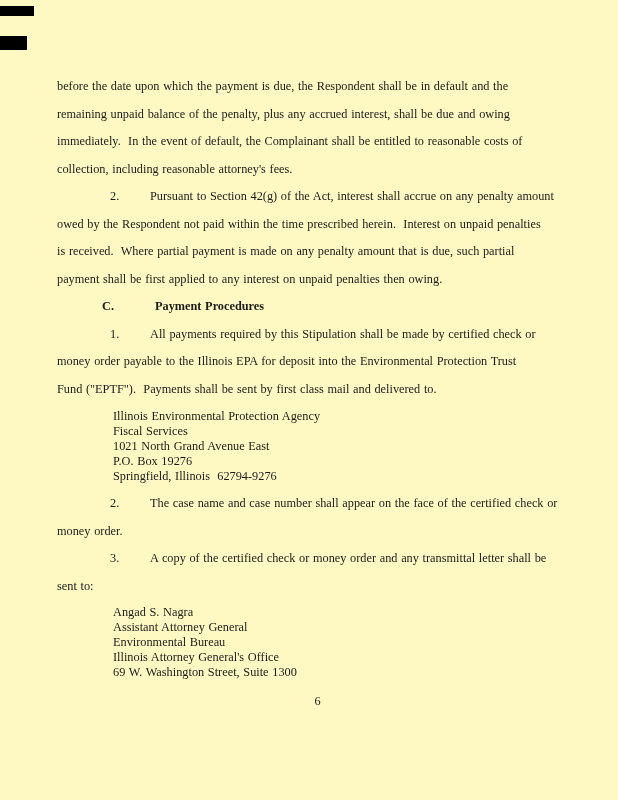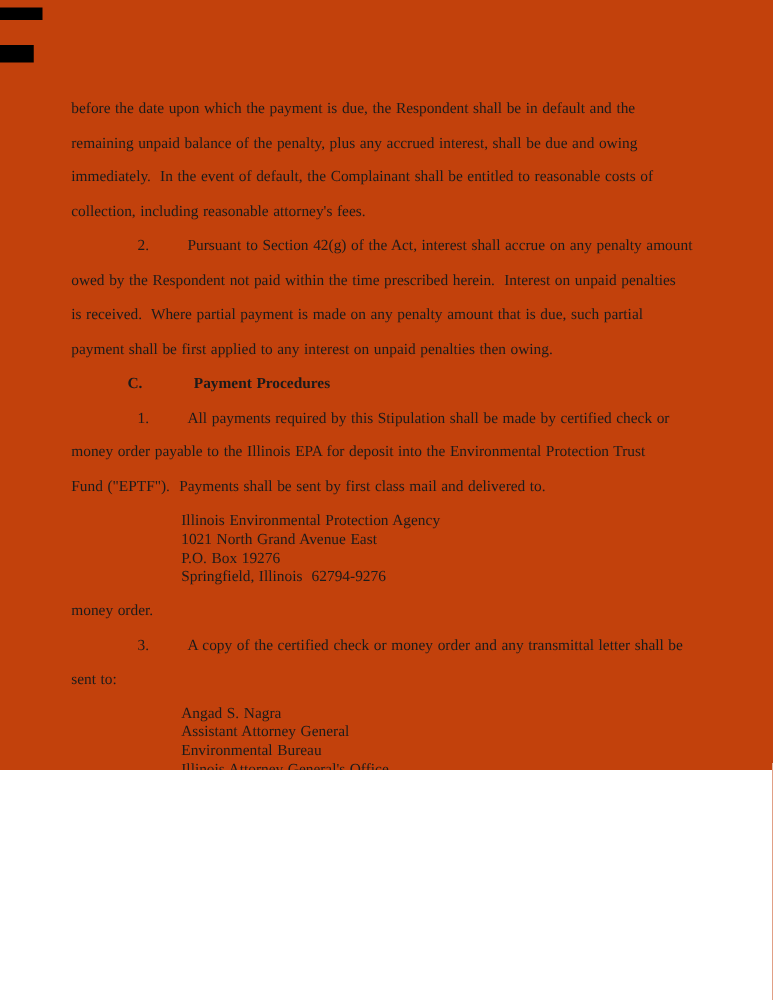--- a/index.html
+++ b/index.html
@@ -1,41 +1,41 @@
 <!DOCTYPE html>
 <html><head>
 <meta charset="utf-8">
 <style>
   html, body { margin: 0; padding: 0; background: #ffffff; }
   .page {
     position: relative;
     width: 618px;
-    height: 616px;
-    background: #c2410c;
+    height: 800px;
+    background: #fef9c3;
     overflow: hidden;
     box-sizing: border-box;
     padding: 73px 40px 0 57px;
     font-family: "Liberation Serif", "DejaVu Serif", serif;
     font-size: 12.3px;
     color: #1b1b1b;
     word-spacing: 0.6px;
   }
   .scan-mark { position: absolute; left: 0; background: #000; }
   .scan-mark.m1 { top: 6px;  width: 34px; height: 10px; }
   .scan-mark.m2 { top: 36px; width: 27px; height: 14px; }
 
   .para { margin: 0; }
   .line { line-height: 27.5px; white-space: pre-wrap; text-align: left; }
   .first { text-indent: 53px; }
   .pnum { display: inline-block; width: 40px; text-indent: 0; }
 
   .heading { line-height: 27.5px; font-weight: bold; margin-left: 45px; }
   .hletter { display: inline-block; width: 53px; }
 
-  .address { margin-left: 88px; }
+  .address { margin-left: 56px; }
   .address .aline { line-height: 15px; white-space: pre-wrap; }
   .addr1 { margin-top: 6px; }
   .gap-top { margin-top: 6px; }
   .addr2 { margin-top: 5px; }
 
   .pageno { margin-top: 14px; text-align: center; line-height: 15px; }
 </style>
 </head>
 <body>
 
@@ -61,26 +61,28 @@
   <div class="heading"><span class="hletter">C.</span><span>Payment Procedures</span></div>
 
   <div class="para">
     <div class="line first"><span class="pnum">1.</span><span>All payments required by this Stipulation shall be made by certified check or</span></div>
     <div class="line">money order payable to the Illinois EPA for deposit into the Environmental Protection Trust</div>
     <div class="line">Fund ("EPTF").  Payments shall be sent by first class mail and delivered to.</div>
   </div>
 
   <div class="address addr1">
     <div class="aline">Illinois Environmental Protection Agency</div>
+    <div class="aline">Fiscal Services</div>
     <div class="aline">1021 North Grand Avenue East</div>
     <div class="aline">P.O. Box 19276</div>
     <div class="aline">Springfield, Illinois  62794-9276</div>
   </div>
 
   <div class="para gap-top">
+    <div class="line first"><span class="pnum">2.</span><span>The case name and case number shall appear on the face of the certified check or</span></div>
     <div class="line">money order.</div>
   </div>
 
   <div class="para">
     <div class="line first"><span class="pnum">3.</span><span>A copy of the certified check or money order and any transmittal letter shall be</span></div>
     <div class="line">sent to:</div>
   </div>
 
   <div class="address addr2">
     <div class="aline">Angad S. Nagra</div>

